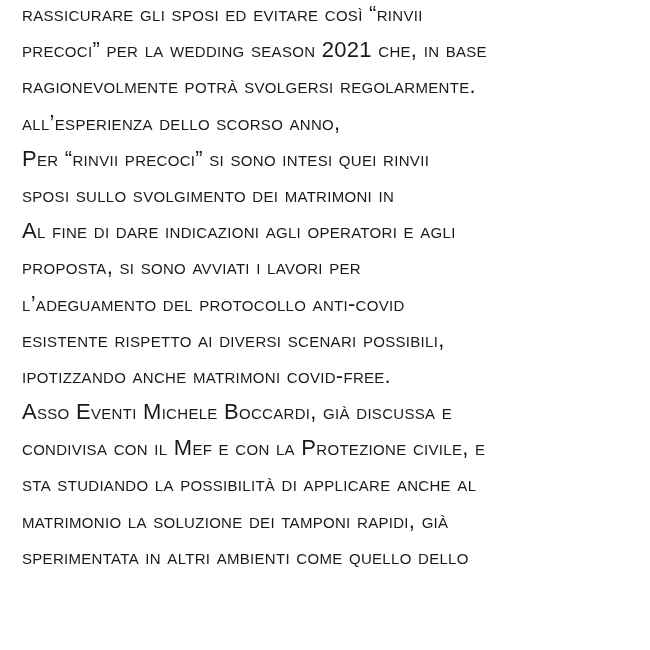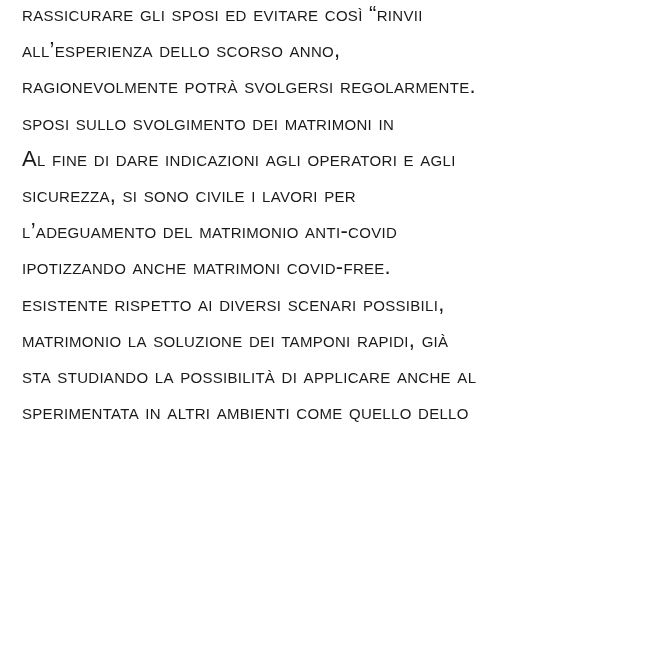--- a/index.html
+++ b/index.html
@@ -29,24 +29,28 @@
       display: block;
       white-space: nowrap;
       height: 36.2px;
     }
   </style>
 </head>
 <body>
 
 <div class="doc">
   <span class="line">rassicurare gli sposi ed evitare così “rinvii</span>
+  <span class="line">precoci” per la wedding season 2021 che, in base</span>
+  <span class="line">ragionevolmente potrà svolgersi regolarmente.</span>
   <span class="line">all’esperienza dello scorso anno,</span>
-  <span class="line">ragionevolmente potrà svolgersi regolarmente.</span>
+  <span class="line">Per “rinvii precoci” si sono intesi quei rinvii</span>
   <span class="line">sposi sullo svolgimento dei matrimoni in</span>
   <span class="line">Al fine di dare indicazioni agli operatori e agli</span>
-  <span class="line">sicurezza, si sono civile i lavori per</span>
-  <span class="line">l’adeguamento del matrimonio anti-covid</span>
+  <span class="line">proposta, si sono avviati i lavori per</span>
+  <span class="line">l’adeguamento del protocollo anti-covid</span>
+  <span class="line">esistente rispetto ai diversi scenari possibili,</span>
   <span class="line">ipotizzando anche matrimoni covid-free.</span>
-  <span class="line">esistente rispetto ai diversi scenari possibili,</span>
+  <span class="line">Asso Eventi Michele Boccardi, già discussa e</span>
+  <span class="line">condivisa con il Mef e con la Protezione civile, e</span>
+  <span class="line">sta studiando la possibilità di applicare anche al</span>
   <span class="line">matrimonio la soluzione dei tamponi rapidi, già</span>
-  <span class="line">sta studiando la possibilità di applicare anche al</span>
   <span class="line">sperimentata in altri ambienti come quello dello</span>
 </div>
 
 </body></html>

